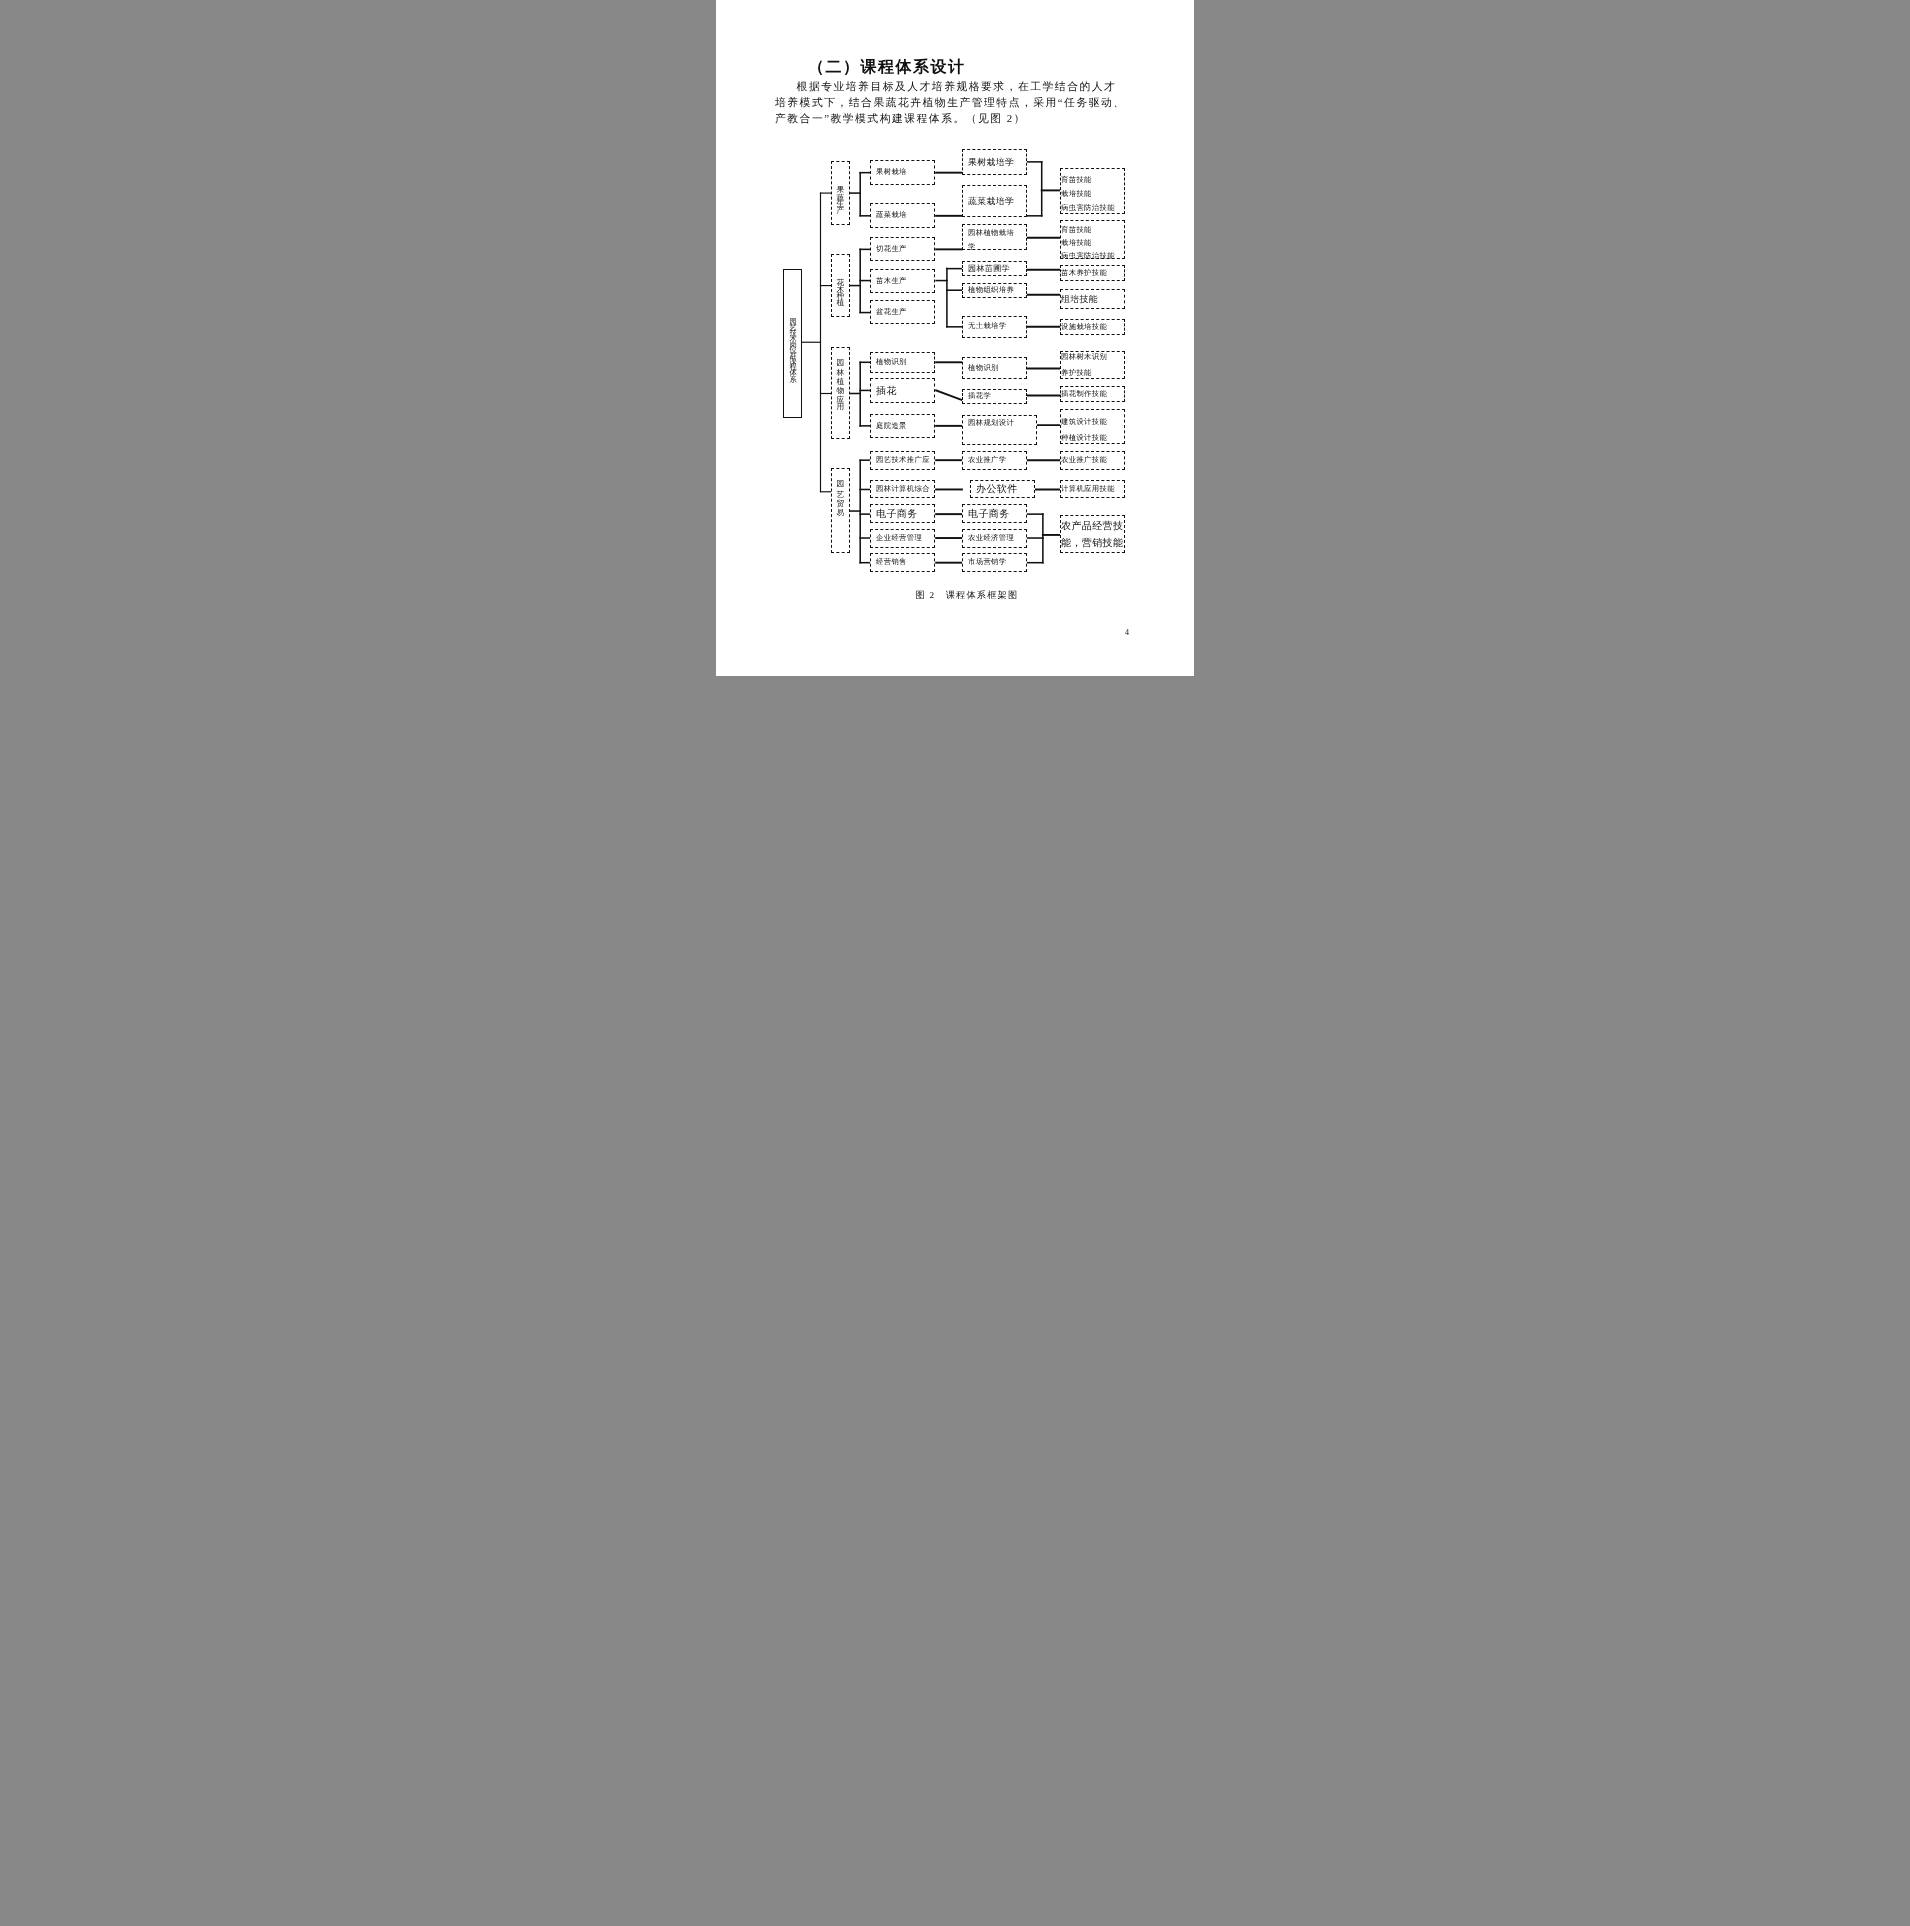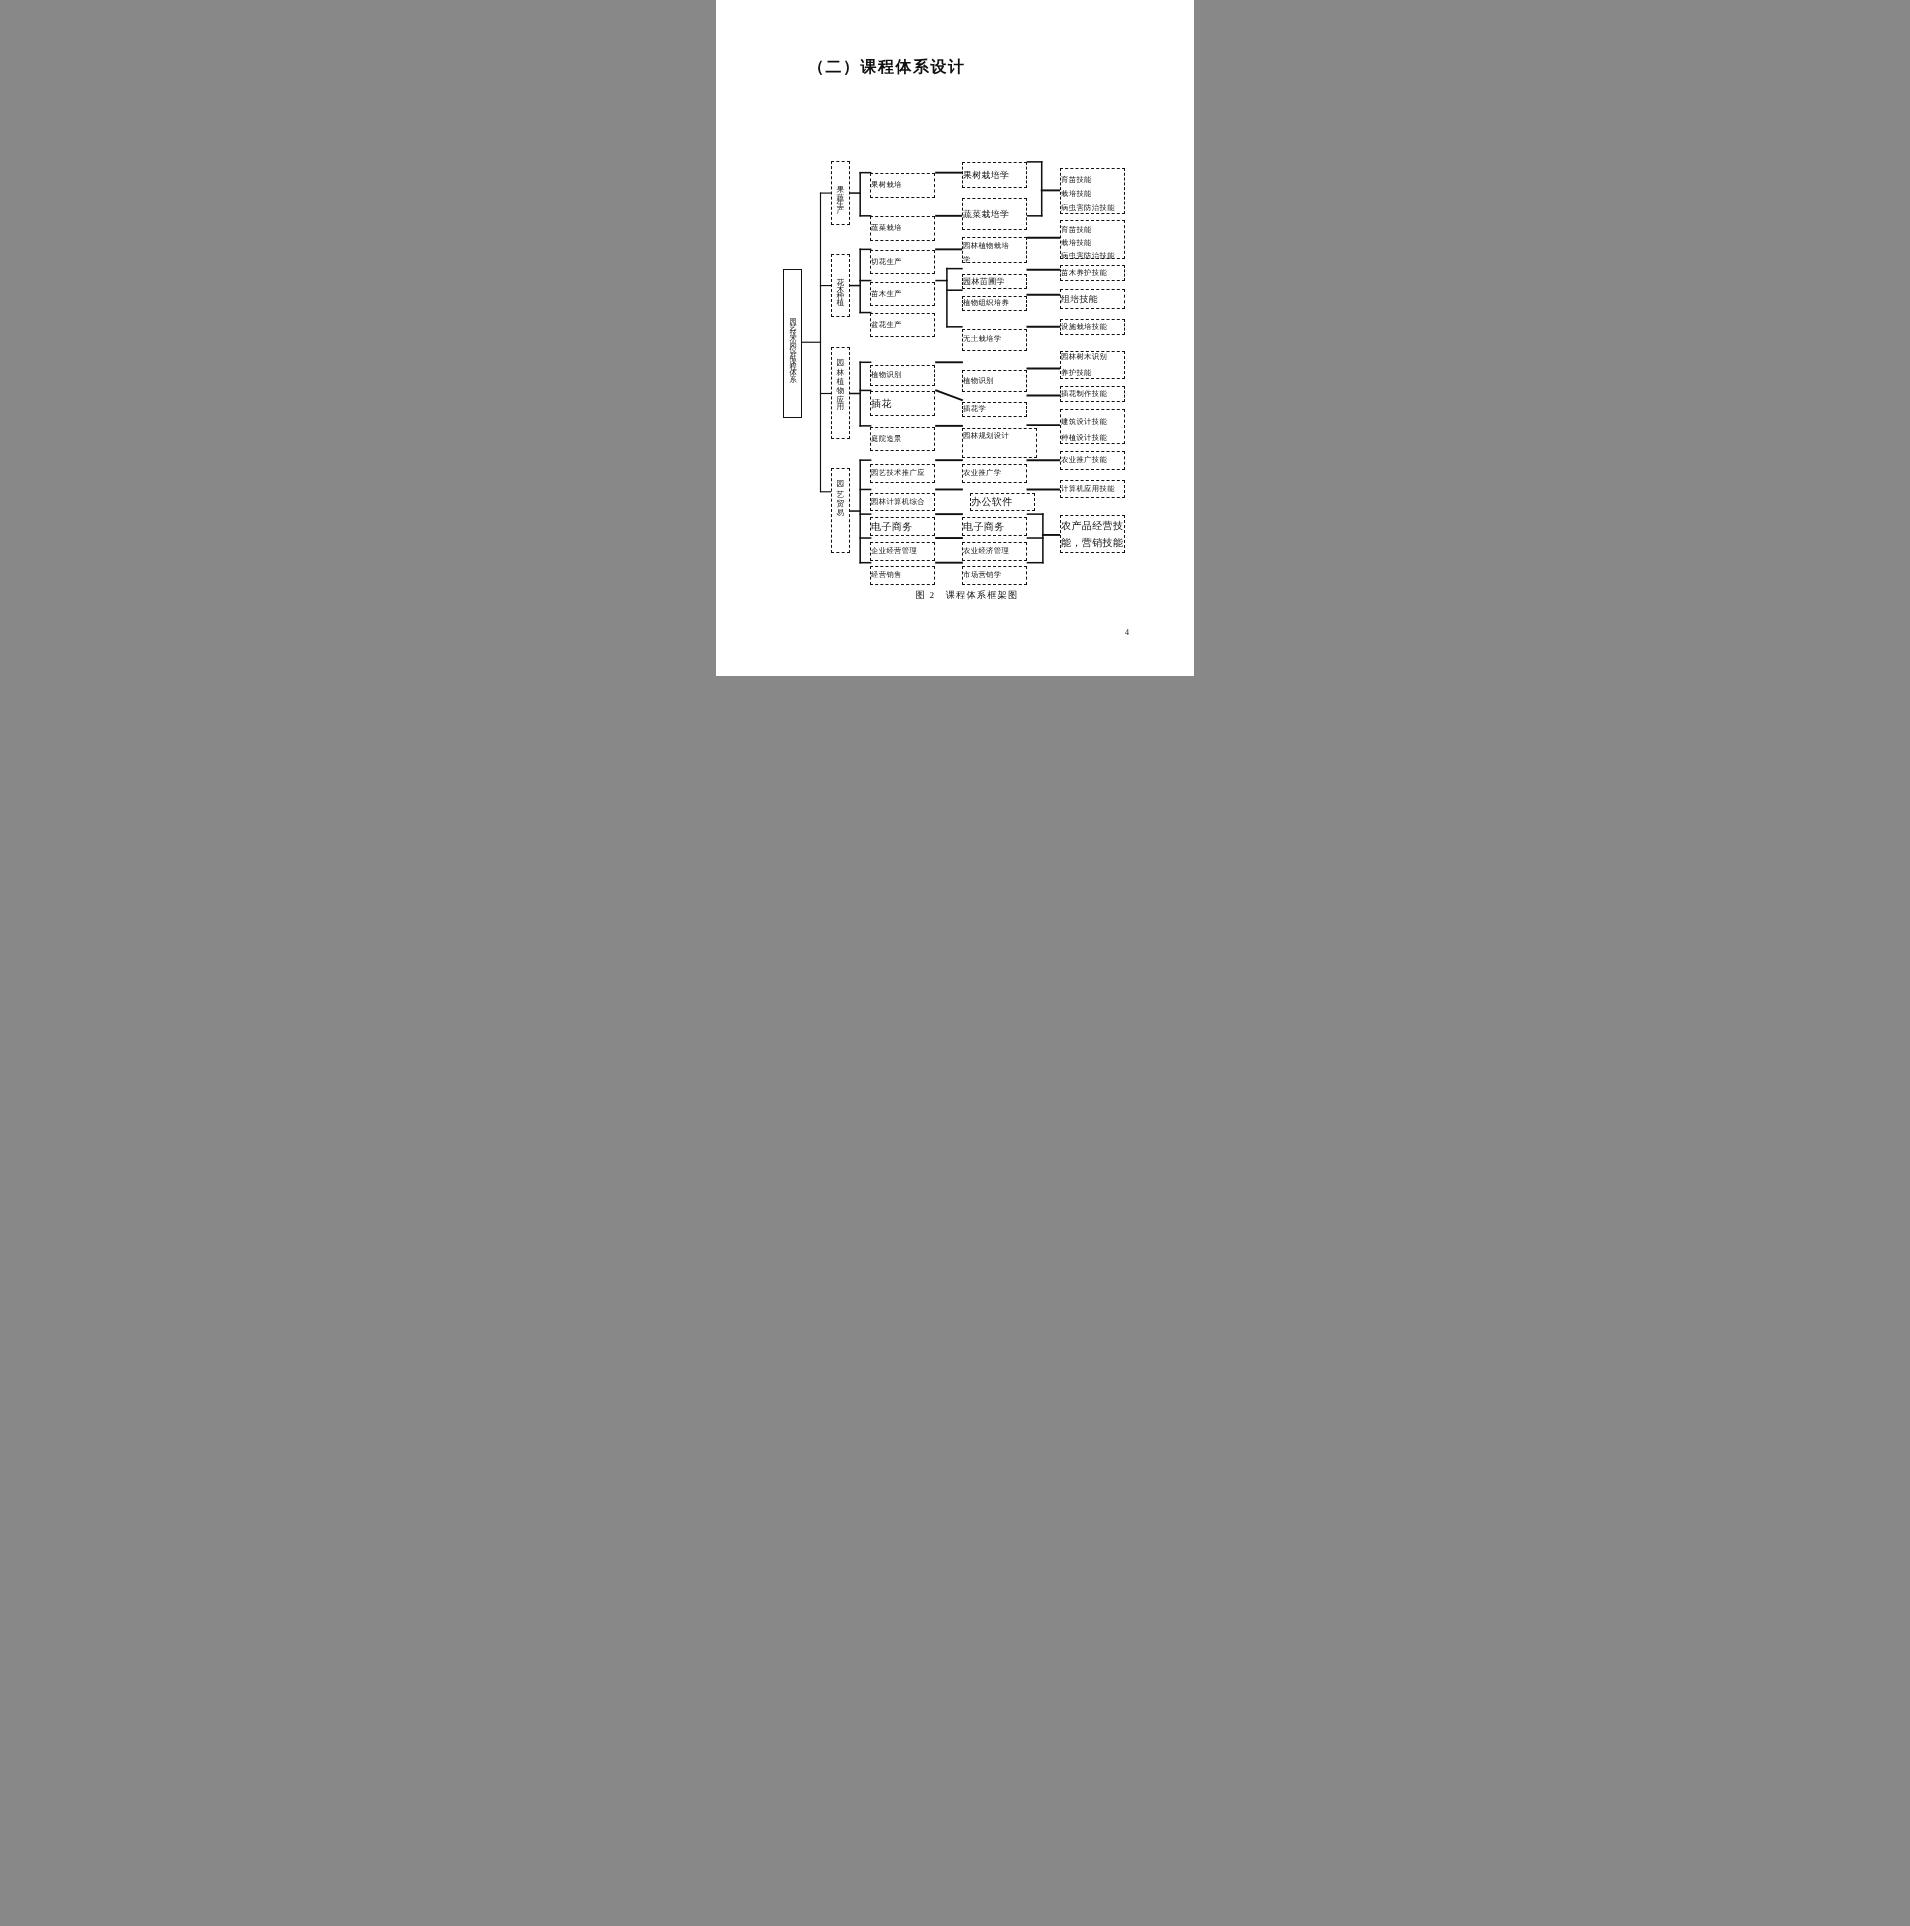--- a/index.html
+++ b/index.html
@@ -14,21 +14,21 @@
   .para .pline{white-space:nowrap;}
   .para .pline.indent{text-indent:2em;}
   .caption{position:absolute;left:143px;top:589px;width:216px;text-align:center;font-size:9.2px;letter-spacing:1.2px;white-space:nowrap;}
   .pagenum{position:absolute;left:409px;top:628px;font-size:8px;}
 
   .fc{position:absolute;left:0;top:0;width:478px;height:676px;}
   .fc svg{position:absolute;left:0;top:0;}
   .box{position:absolute;background:#fff;border:1.2px dashed #111;box-sizing:border-box;
        display:flex;align-items:center;font-size:7.3px;letter-spacing:0.4px;line-height:1.2;}
   .box .lbl{white-space:pre-line;}
-  .hbox{margin-top:13px;}
+  .hbox{padding-left:5px;}
   .root{border:1.5px solid #111;}
   .vtext{justify-content:center;}
   .vtext .lbl{writing-mode:vertical-rl;text-orientation:upright;white-space:nowrap;}
   .vcenter{align-items:center;}
   .vtop{align-items:flex-start;}
   .f20{font-size:10px;} .f21{font-size:8px;} .f22{font-size:8.9px;}
   .cat{font-size:7.7px;}
   .cat .lbl{letter-spacing:.85em;}
   .root .lbl{letter-spacing:.78em;font-size:7.3px;}
   .c3 .lbl{letter-spacing:1.15em;}
@@ -38,20 +38,25 @@
   .pt10{padding-top:3.9px;} .pt6{padding-top:2.3px;} .pt8{padding-top:3.1px;} .pt12{padding-top:4.6px;}
   .clip{overflow:hidden;}
 </style>
 </head>
 <body>
 
 <div class="page">
 
   <div class="heading">（二）课程体系设计</div>
 
+  <div class="para">
+    <div class="pline indent">根据专业培养目标及人才培养规格要求，在工学结合的人才</div>
+    <div class="pline">培养模式下，结合果蔬花卉植物生产管理特点，采用“任务驱动、</div>
+    <div class="pline">产教合一”教学模式构建课程体系。（见图 2）</div>
+  </div>
 
   <div class="fc">
 
     <svg width="478" height="676" viewBox="0 0 1240 1754">
       <g stroke="#111" stroke-width="3" stroke-linecap="square">
         <line x1="223" y1="888" x2="271" y2="888"></line>
         <line x1="271" y1="501" x2="271" y2="1276"></line>
         <line x1="271" y1="501" x2="298" y2="501"></line>
         <line x1="271" y1="741" x2="298" y2="741"></line>
         <line x1="271" y1="1021" x2="298" y2="1021"></line>

